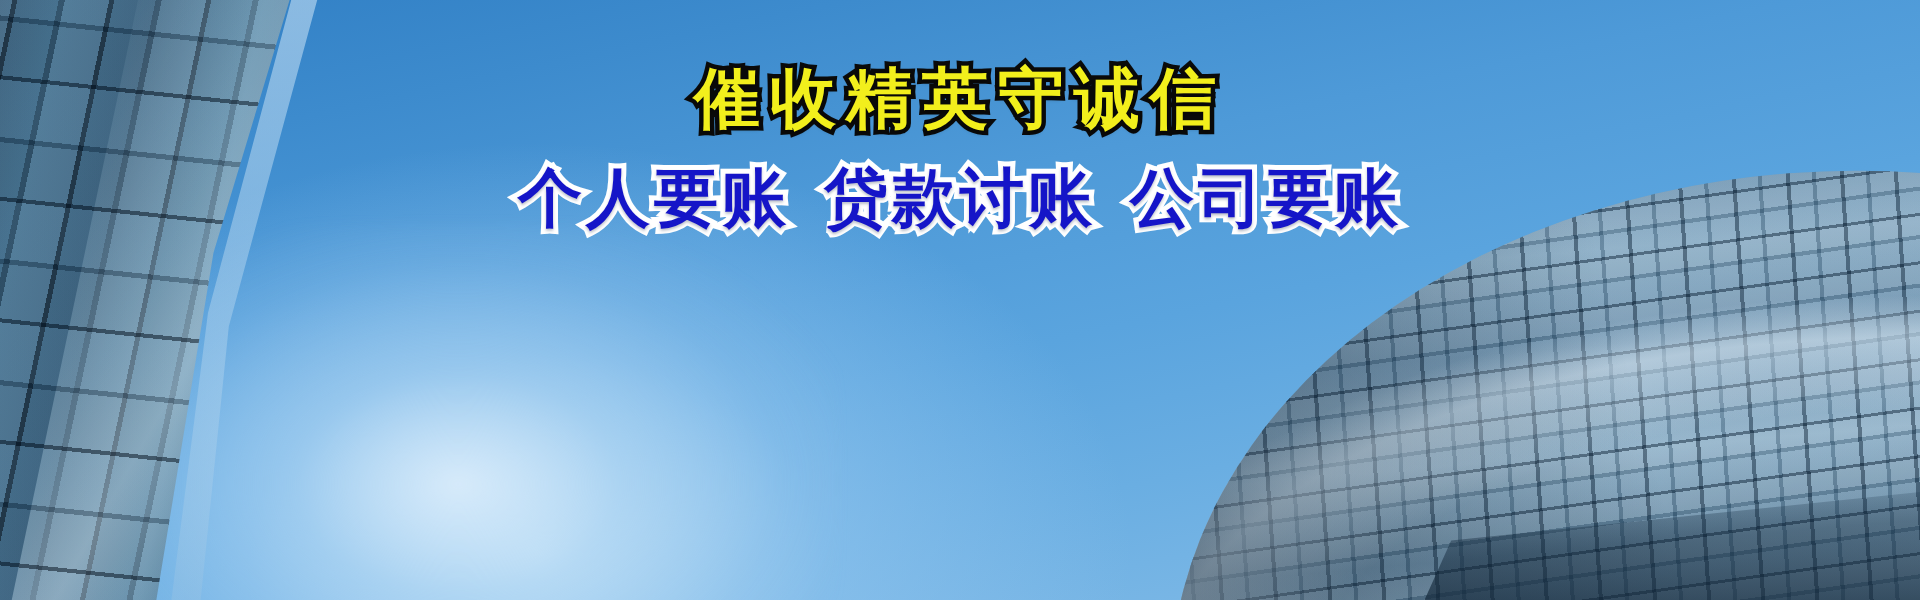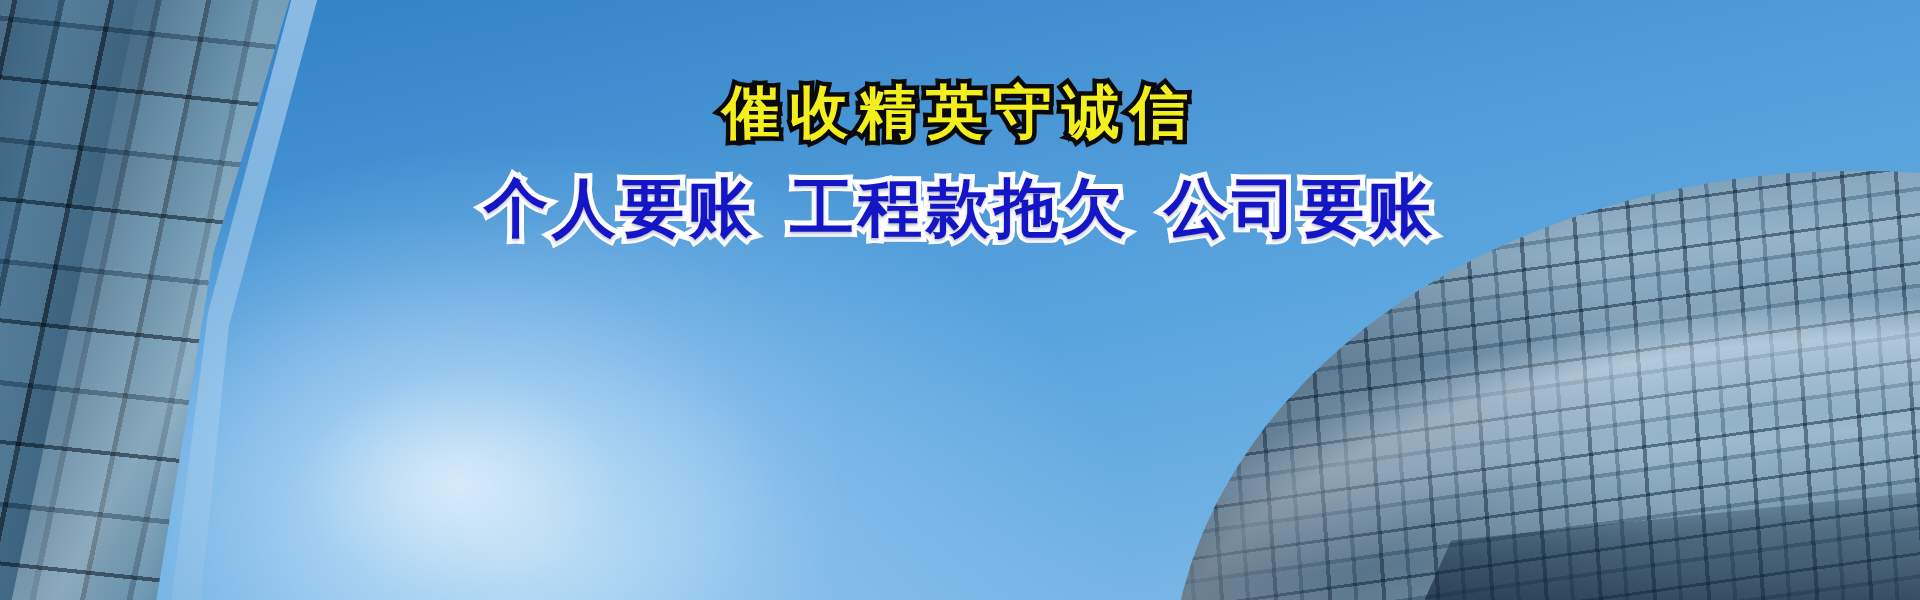--- a/index.html
+++ b/index.html
@@ -146,22 +146,22 @@
 
   
   .content{
     position:absolute; inset:0;
     display:flex;
     flex-direction:column;
     align-items:center;
   }
 
   .headline{
-    margin-top:82px;
-    font-size:58px;
+    margin-top:64px;
+    font-size:66px;
     font-weight:bold;
     letter-spacing:10px;
     line-height:1.05;
     color:#f2ef1c;
     -webkit-text-stroke:9px #0a0a0a;
     paint-order:stroke fill;
     text-shadow:0 3px 4px rgba(0,0,0,.35);
     white-space:nowrap;
   }
 
@@ -213,19 +213,19 @@
   <div class="bld-right-rim"></div>
   <div class="bld-right-shadow"></div>
   <div class="bld-right-base"></div>
 
   <div class="content">
 
     <div class="headline">催收精英守诚信</div>
 
     <div class="subtitle">
       <span class="sub-item">个人要账</span>
-      <span class="sub-item">工程款拖欠</span>
+      <span class="sub-item">贷款讨账</span>
       <span class="sub-item">公司要账</span>
     </div>
 
 
   </div>
 </div>
 
 </body></html>

